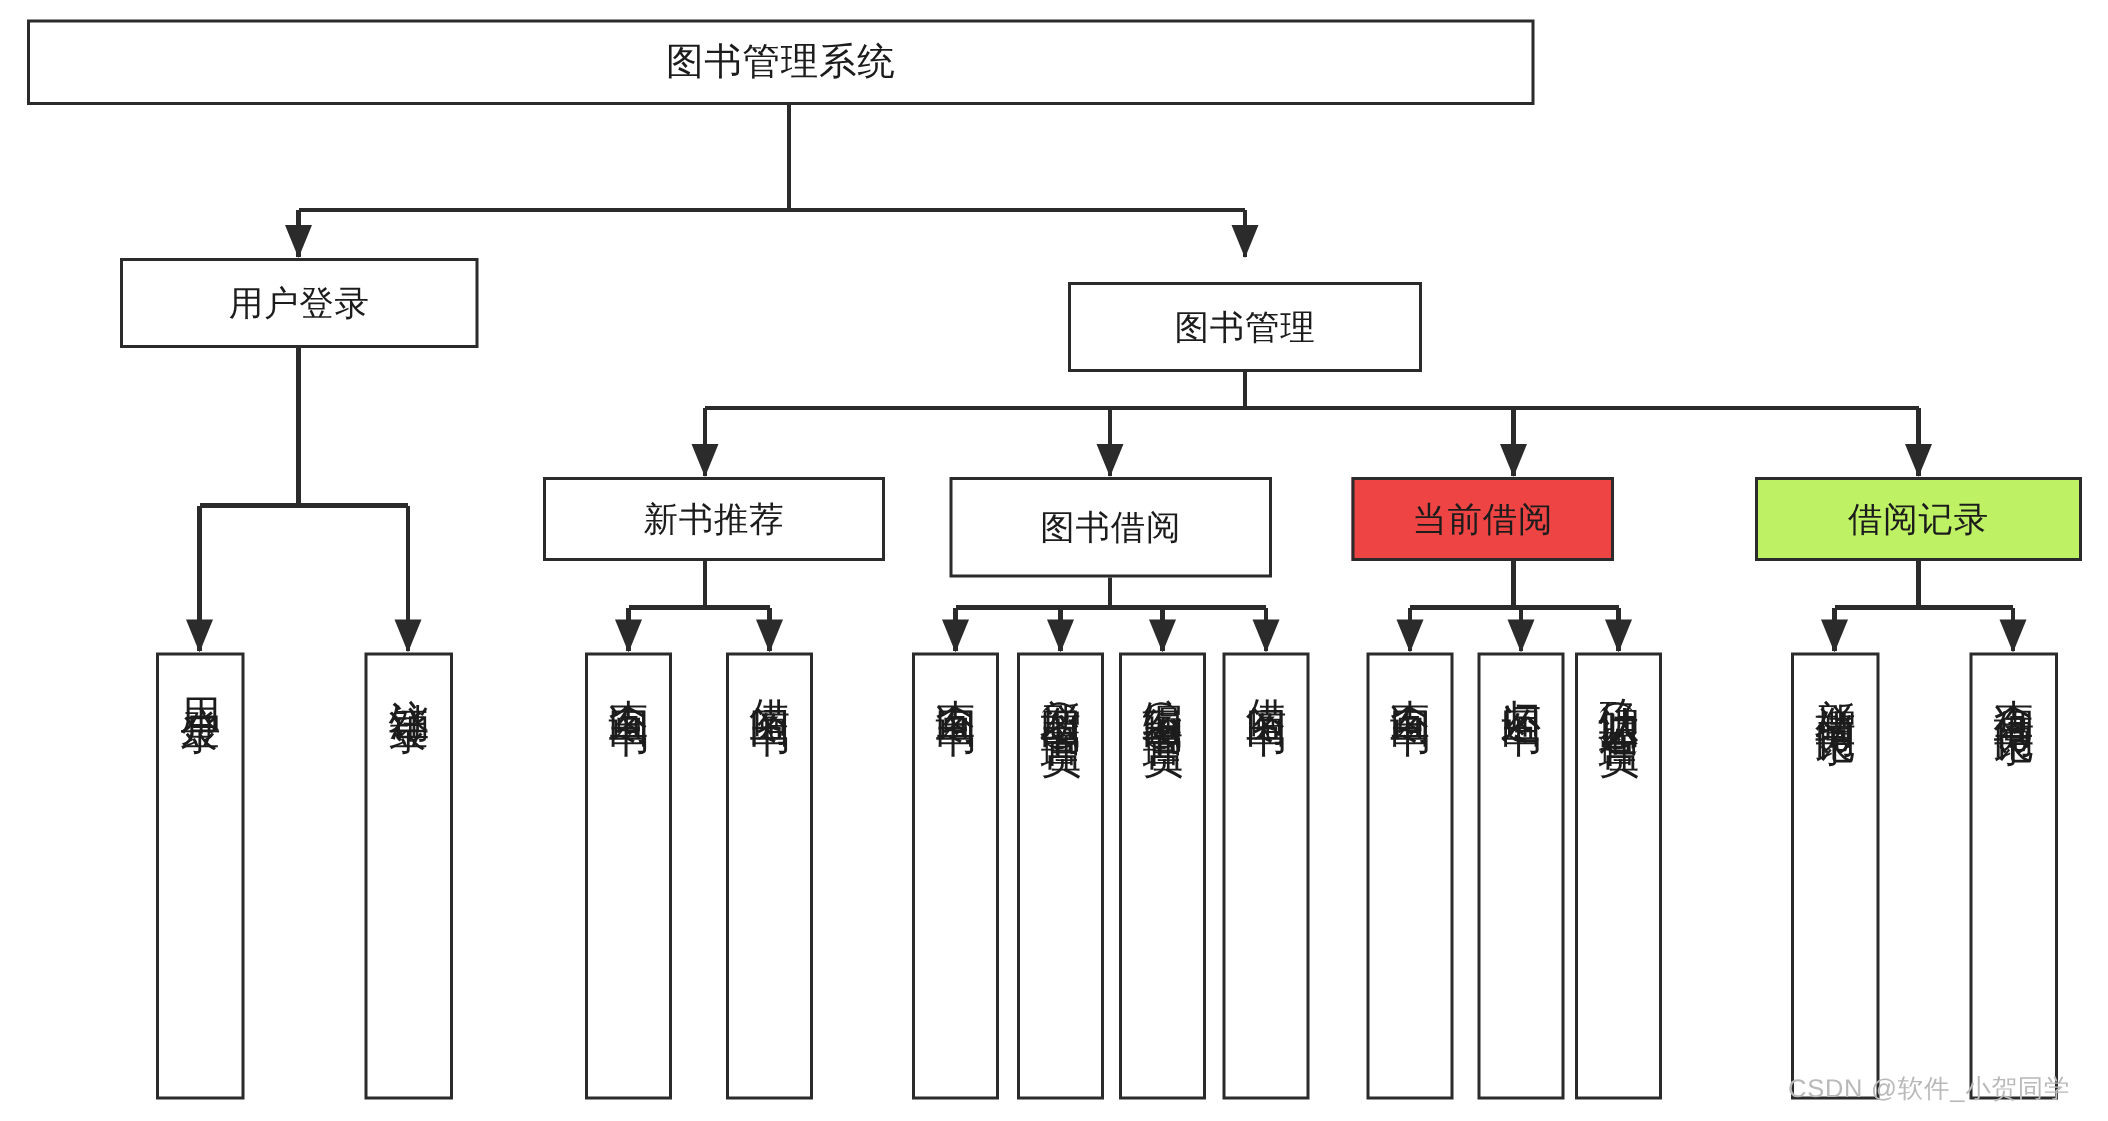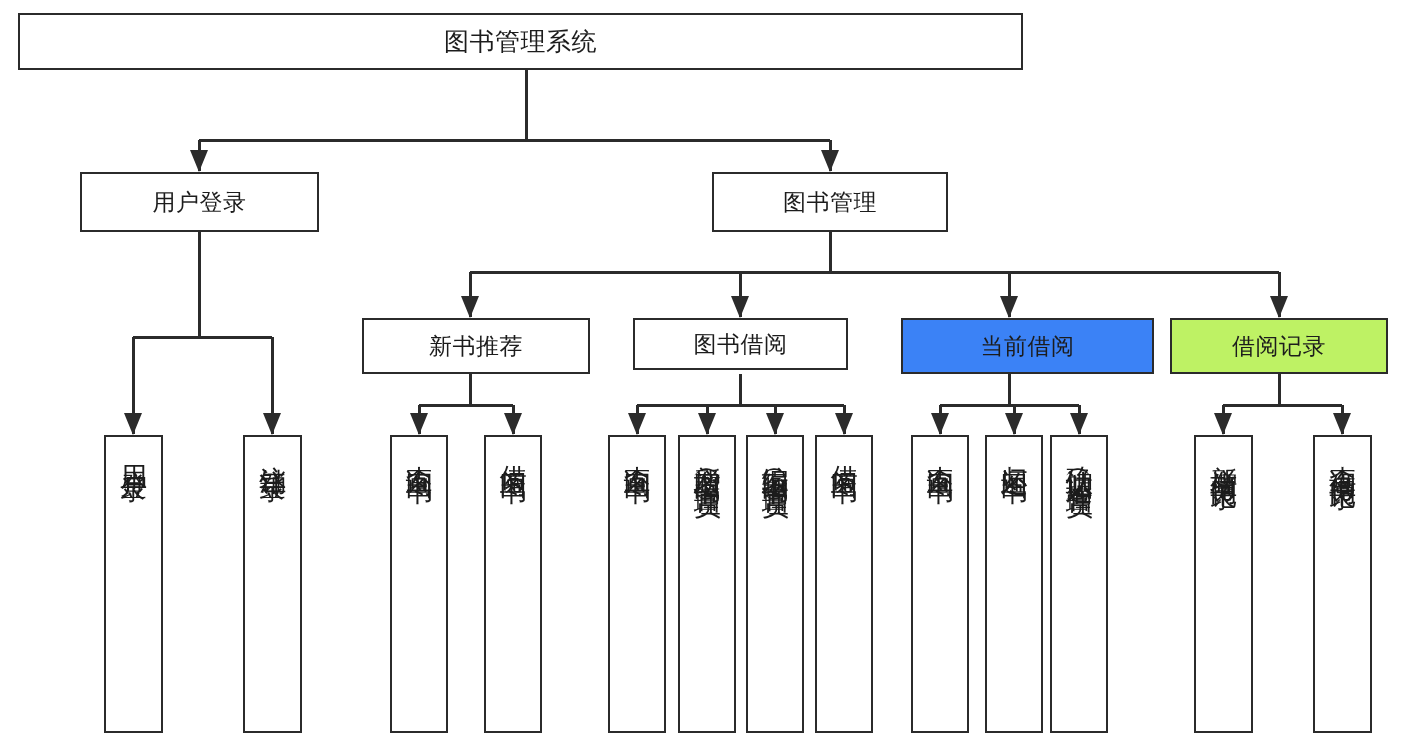--- a/index.html
+++ b/index.html
@@ -125,30 +125,30 @@
       <polygon points="1333,413 1351,413 1342,435" fill="#2b2b2b"></polygon>
     </svg>
 
   <div id="nodes">
       <div class="node root" style="left: 18px; top: 13px; width: 1005px; height: 57px; border-color: rgb(43, 43, 43); background: rgb(255, 255, 255);">
         <span class="label" style="color: rgb(28, 28, 28);">图书管理系统</span>
       </div>
       <div class="node branch" style="left: 80px; top: 172px; width: 239px; height: 60px; border-color: rgb(43, 43, 43); background: rgb(255, 255, 255);">
         <span class="label" style="color: rgb(28, 28, 28);">用户登录</span>
       </div>
-      <div class="node branch" style="left: 712px; top: 172px; width: 236px; height: 60px; border-color: rgb(43, 43, 43); background: rgb(255, 255, 255);">
+      <div class="node branch" style="left: 712px; top: 188px; width: 236px; height: 60px; border-color: rgb(43, 43, 43); background: rgb(255, 255, 255);">
         <span class="label" style="color: rgb(28, 28, 28);">图书管理</span>
       </div>
       <div class="node branch" style="left: 362px; top: 318px; width: 228px; height: 56px; border-color: rgb(43, 43, 43); background: rgb(255, 255, 255);">
         <span class="label" style="color: rgb(28, 28, 28);">新书推荐</span>
       </div>
-      <div class="node branch" style="left: 633px; top: 318px; width: 215px; height: 52px; border-color: rgb(43, 43, 43); background: rgb(255, 255, 255);">
+      <div class="node branch" style="left: 633px; top: 318px; width: 215px; height: 67px; border-color: rgb(43, 43, 43); background: rgb(255, 255, 255);">
         <span class="label" style="color: rgb(28, 28, 28);">图书借阅</span>
       </div>
-      <div class="node branch" style="left: 901px; top: 318px; width: 253px; height: 56px; border-color: rgb(43, 43, 43); background: #3b82f6;">
+      <div class="node branch" style="left: 901px; top: 318px; width: 175px; height: 56px; border-color: rgb(43, 43, 43); background: #ef4444;">
         <span class="label" style="color: rgb(28, 28, 28);">当前借阅</span>
       </div>
       <div class="node branch" style="left: 1170px; top: 318px; width: 218px; height: 56px; border-color: rgb(43, 43, 43); background: #bef264;">
         <span class="label" style="color: rgb(28, 28, 28);">借阅记录</span>
       </div>
       <div class="node leaf" style="left: 104px; top: 435px; width: 59px; height: 298px; border-color: rgb(43, 43, 43); background: rgb(255, 255, 255);">
         <span class="label" style="color: rgb(28, 28, 28);">用户登录</span>
       </div>
       <div class="node leaf" style="left: 243px; top: 435px; width: 59px; height: 298px; border-color: rgb(43, 43, 43); background: rgb(255, 255, 255);">
         <span class="label" style="color: rgb(28, 28, 28);">注销登录</span>
@@ -181,14 +181,15 @@
         <span class="label" style="color: rgb(28, 28, 28);">确认归还（管理员）</span>
       </div>
       <div class="node leaf" style="left: 1194px; top: 435px; width: 59px; height: 298px; border-color: rgb(43, 43, 43); background: rgb(255, 255, 255);">
         <span class="label" style="color: rgb(28, 28, 28);">新增借阅记录</span>
       </div>
       <div class="node leaf" style="left: 1313px; top: 435px; width: 59px; height: 298px; border-color: rgb(43, 43, 43); background: rgb(255, 255, 255);">
         <span class="label" style="color: rgb(28, 28, 28);">查询借阅记录</span>
       </div>
     </div>
 
+  <div class="watermark" style="left: 1192px; top: 714px; color: rgb(185, 185, 185);">CSDN @软件_小贺同学</div>
 
 </div>
 
 </body></html>

